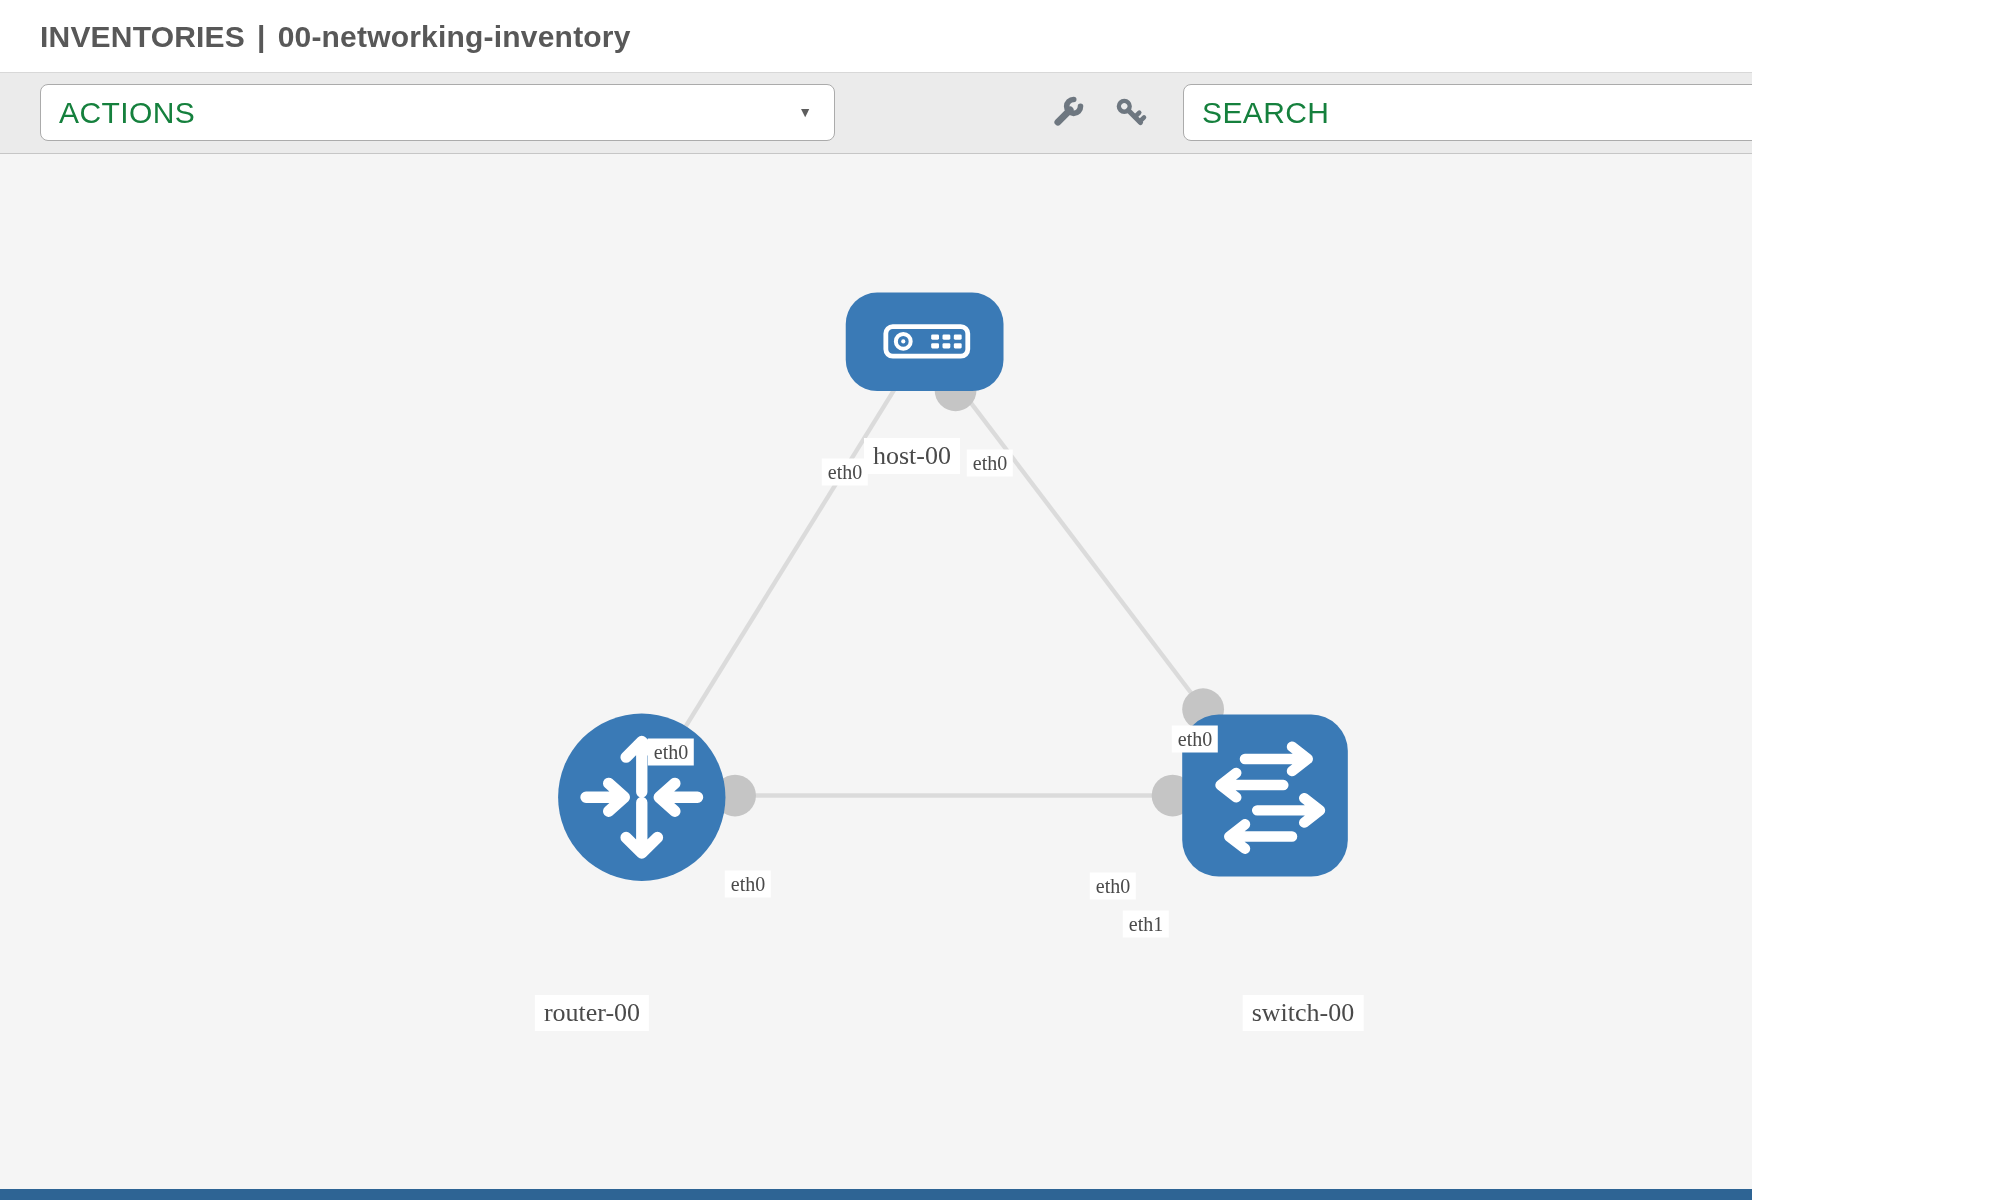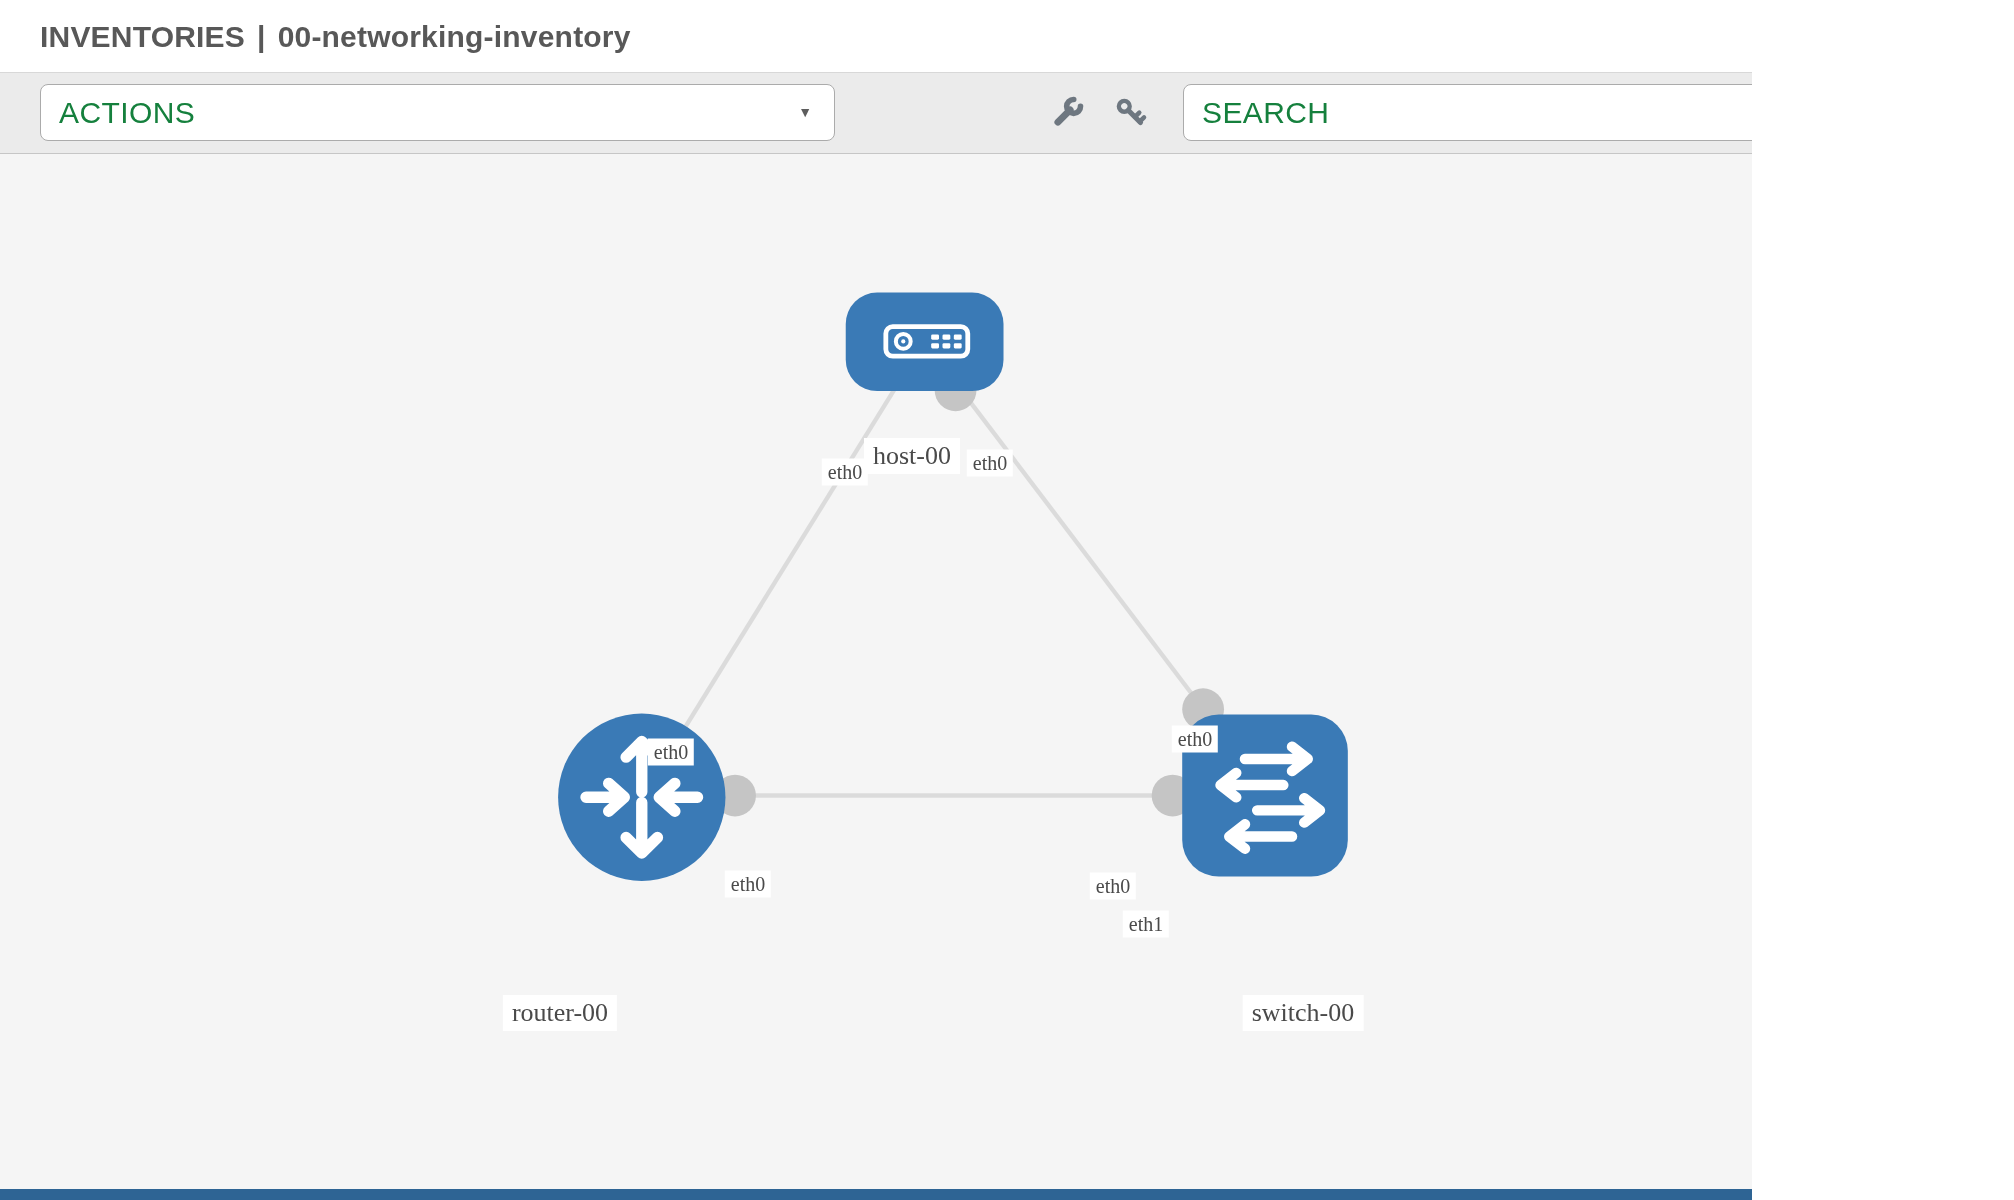--- a/index.html
+++ b/index.html
@@ -138,21 +138,21 @@
         <g stroke="#fff" fill="none" stroke-width="12" stroke-linecap="round" stroke-linejoin="round">
           <path d="M1280 848 L1346 848 M1334 834 L1352 848 L1334 862"></path>
           <path d="M1324 878 L1258 878 M1270 864 L1252 878 L1270 892"></path>
           <path d="M1294 907 L1360 907 M1348 893 L1366 907 L1348 921"></path>
           <path d="M1334 937 L1268 937 M1280 923 L1262 937 L1280 951"></path>
         </g>
       </g>
     </svg>
 
     <div class="nlabel node-name" style="left:912px;top:302px;">host-00</div>
-    <div class="nlabel node-name" style="left:560px;top:859px;">router-00</div>
+    <div class="nlabel node-name" style="left:592px;top:859px;">router-00</div>
     <div class="nlabel node-name" style="left:1303px;top:859px;">switch-00</div>
 
     <div class="nlabel if-name" style="left:671px;top:598px;">eth0</div>
     <div class="nlabel if-name under" style="left:845px;top:318px;">eth0</div>
     <div class="nlabel if-name" style="left:990px;top:309px;">eth0</div>
     <div class="nlabel if-name" style="left:1195px;top:585px;">eth0</div>
     <div class="nlabel if-name" style="left:748px;top:730px;">eth0</div>
     <div class="nlabel if-name under" style="left:1113px;top:732px;">eth0</div>
     <div class="nlabel if-name" style="left:1146px;top:732px;margin-top:38px;">eth1</div>
 

